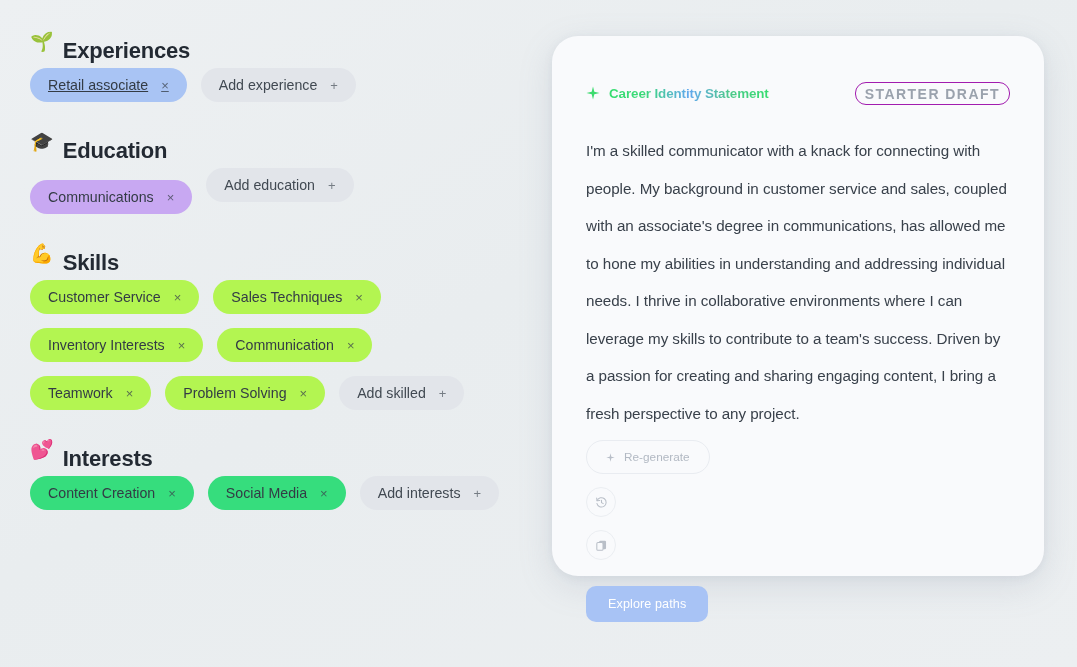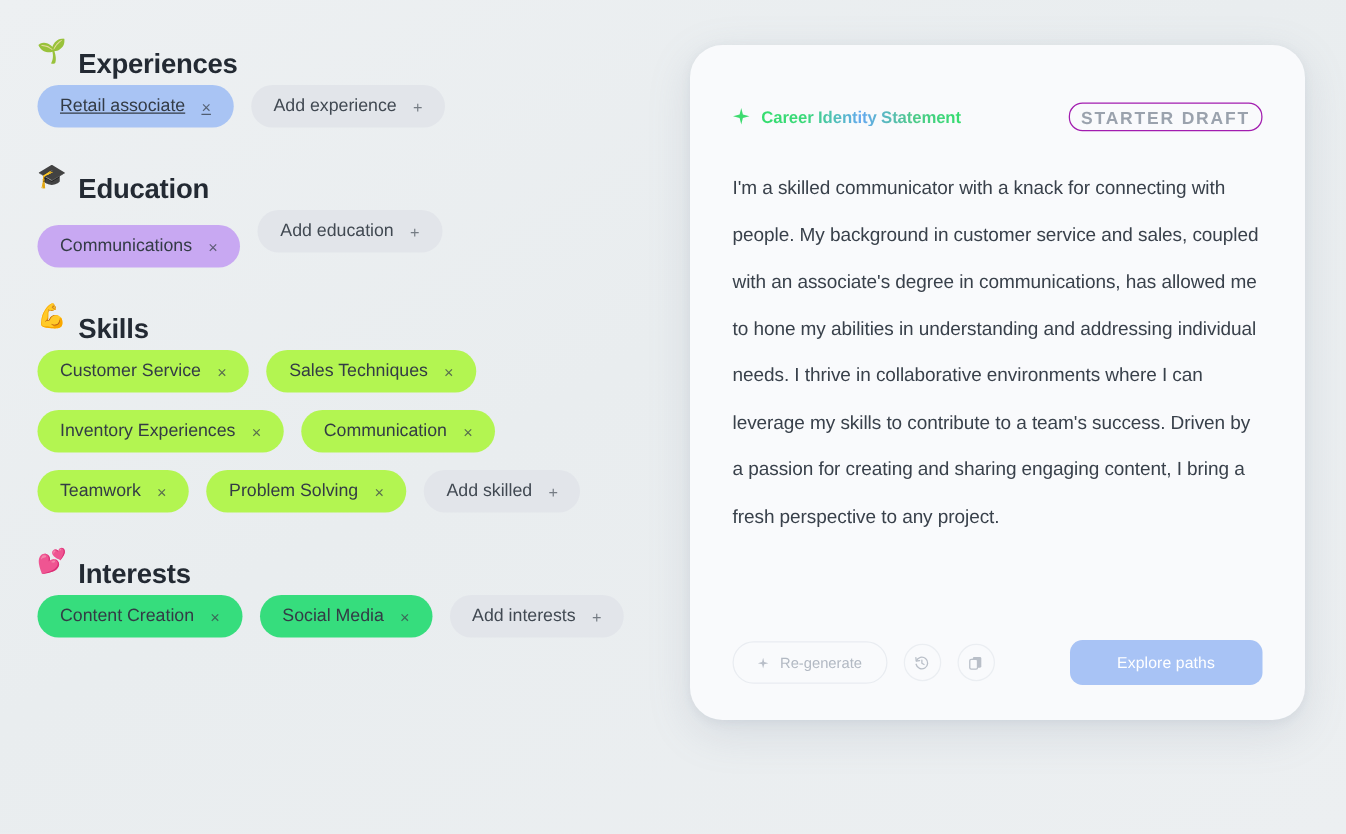--- a/index.html
+++ b/index.html
@@ -155,23 +155,24 @@
   .card-body {
     font-size: 15.2px;
     line-height: 37.5px;
     color: #39414b;
     letter-spacing: -0.05px;
     flex: 1 1 auto;
   }
 
   .card-actions {
     display: flex;
-    align-items: center;
+    align-items: flex-start;
     gap: 13px;
     margin-top: 8px;
+    flex-direction: column;
   }
 
   .regen-btn {
     display: inline-flex;
     align-items: center;
     gap: 9px;
     height: 34px;
     padding: 0 19px;
     border-radius: 17px;
     border: 1px solid #e9ecf1;
@@ -196,21 +197,21 @@
     justify-content: center;
     cursor: pointer;
     flex: none;
   }
   .icon-btn svg { display: block; }
 
   .spacer { flex: 1 1 auto; }
 
   .explore-btn {
     height: 36px;
-    padding: 0 38px;
+    padding: 0 22px;
     border-radius: 10px;
     border: none;
     background: #a8c3f5;
     color: #ffffff;
     font-size: 12.6px;
     font-family: "Liberation Sans", sans-serif;
     letter-spacing: 0.1px;
     cursor: pointer;
   }
 </style>
@@ -263,21 +264,21 @@
       <div class="chip-row">
         <div class="chip lime">
           <span>Customer Service</span>
           <span class="chip-x">×</span>
         </div>
         <div class="chip lime">
           <span>Sales Techniques</span>
           <span class="chip-x">×</span>
         </div>
         <div class="chip lime">
-          <span>Inventory Experiences</span>
+          <span>Inventory Interests</span>
           <span class="chip-x">×</span>
         </div>
         <div class="chip lime">
           <span>Communication</span>
           <span class="chip-x">×</span>
         </div>
         <div class="chip lime">
           <span>Teamwork</span>
           <span class="chip-x">×</span>
         </div>

